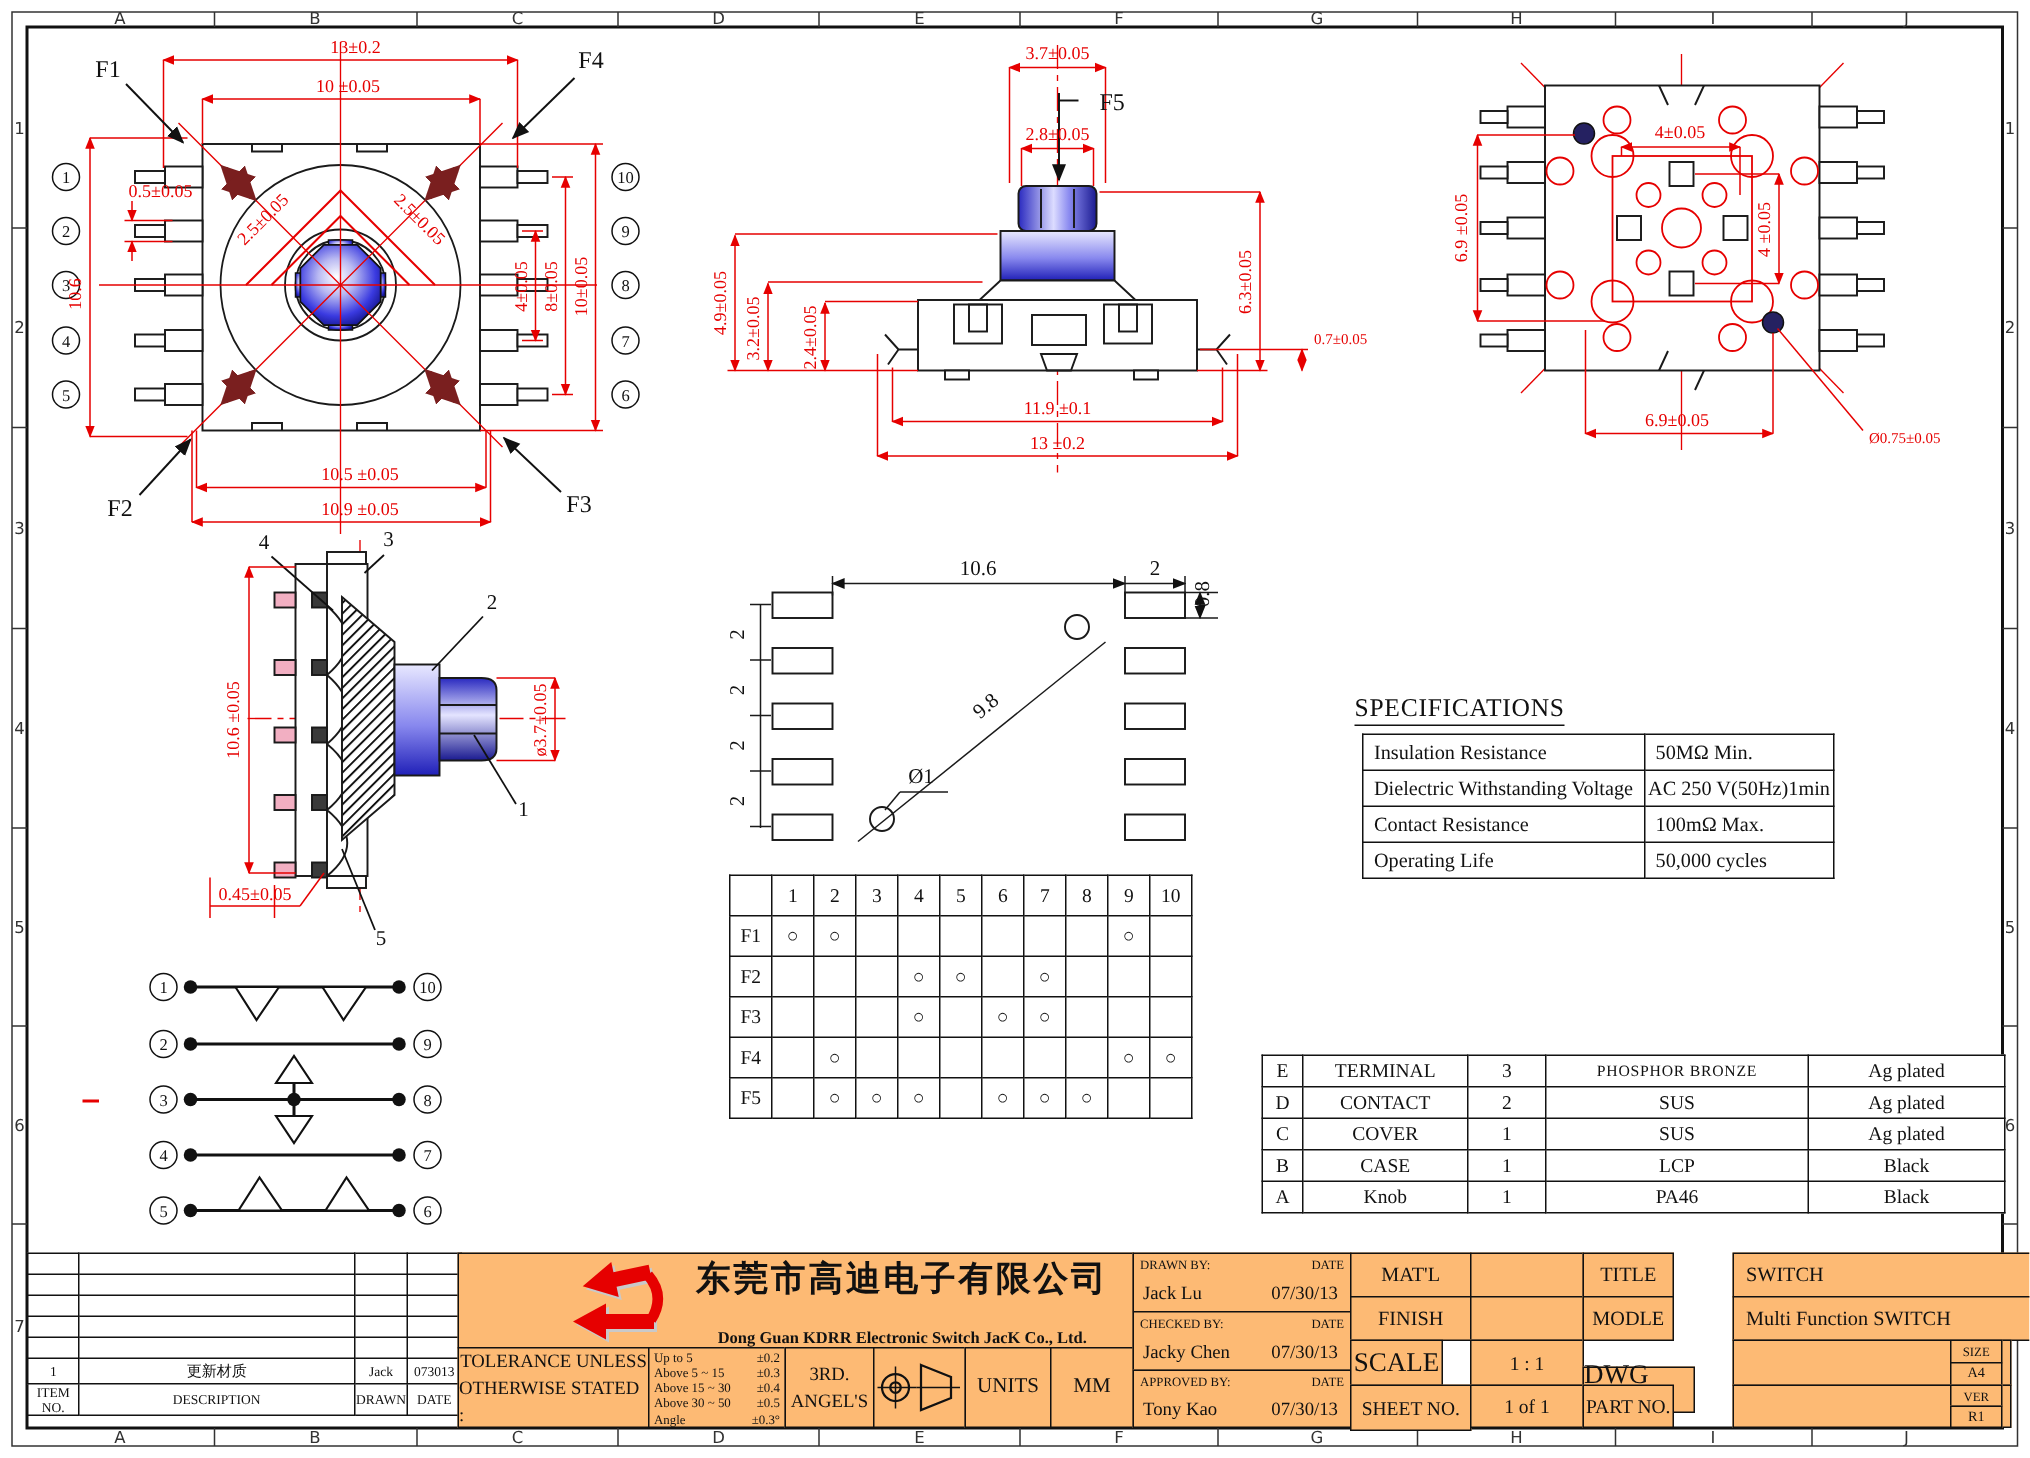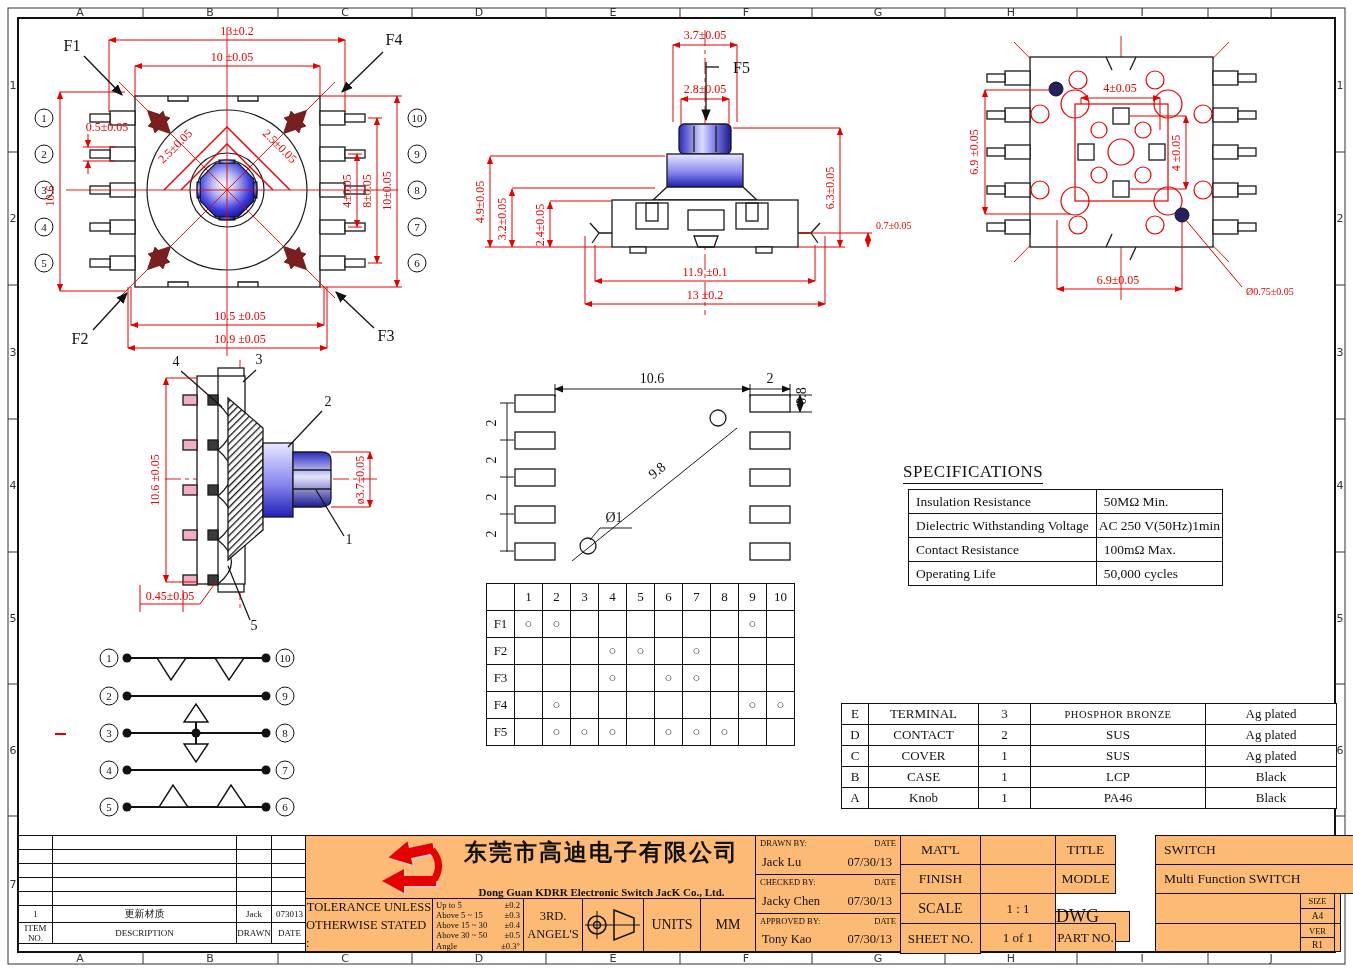--- a/index.html
+++ b/index.html
@@ -850,21 +850,21 @@
           <span>DATE</span>
         </div>
     <div class="so-val">
           <span>Tony Kao</span>
           <span>07/30/13</span>
         </div>
   </div>
 
   <div class="cell" style="left:900px;top:835px;width:81px;height:30px;font-size:13.5px">MAT'L</div>
   <div class="cell" style="left:900px;top:864px;width:81px;height:30px;font-size:13.5px">FINISH</div>
-  <div class="cell" style="left:900px;top:893px;width:81px;height:31px;font-size:14px">SCALE</div>
+  <div class="cell" style="left:900px;top:893px;width:62px;height:31px;font-size:18px">SCALE</div>
   <div class="cell" style="left:900px;top:923px;width:81px;height:31px;font-size:13px">SHEET NO.</div>
   <div class="cell" style="left:980px;top:835px;width:76px;height:30px"></div>
   <div class="cell" style="left:980px;top:864px;width:76px;height:30px"></div>
   <div class="cell" style="left:980px;top:893px;width:76px;height:31px;font-size:13px">1 : 1</div>
   <div class="cell" style="left:980px;top:923px;width:76px;height:29px;font-size:13px">1 of 1</div>
   <div class="cell" style="left:1055px;top:835px;width:61px;height:30px;font-size:13.5px">TITLE</div>
   <div class="cell" style="left:1055px;top:864px;width:61px;height:30px;font-size:13.5px">MODLE</div>
   <div class="cell" style="left:1055px;top:911px;width:75px;height:31px;font-size:18px">DWG NO.</div>
   <div class="cell" style="left:1055px;top:923px;width:61px;height:29px;font-size:13px">PART NO.</div>
   <div class="cell v2" style="left:1115px;top:835px;width:220px;height:30px">SWITCH</div>

